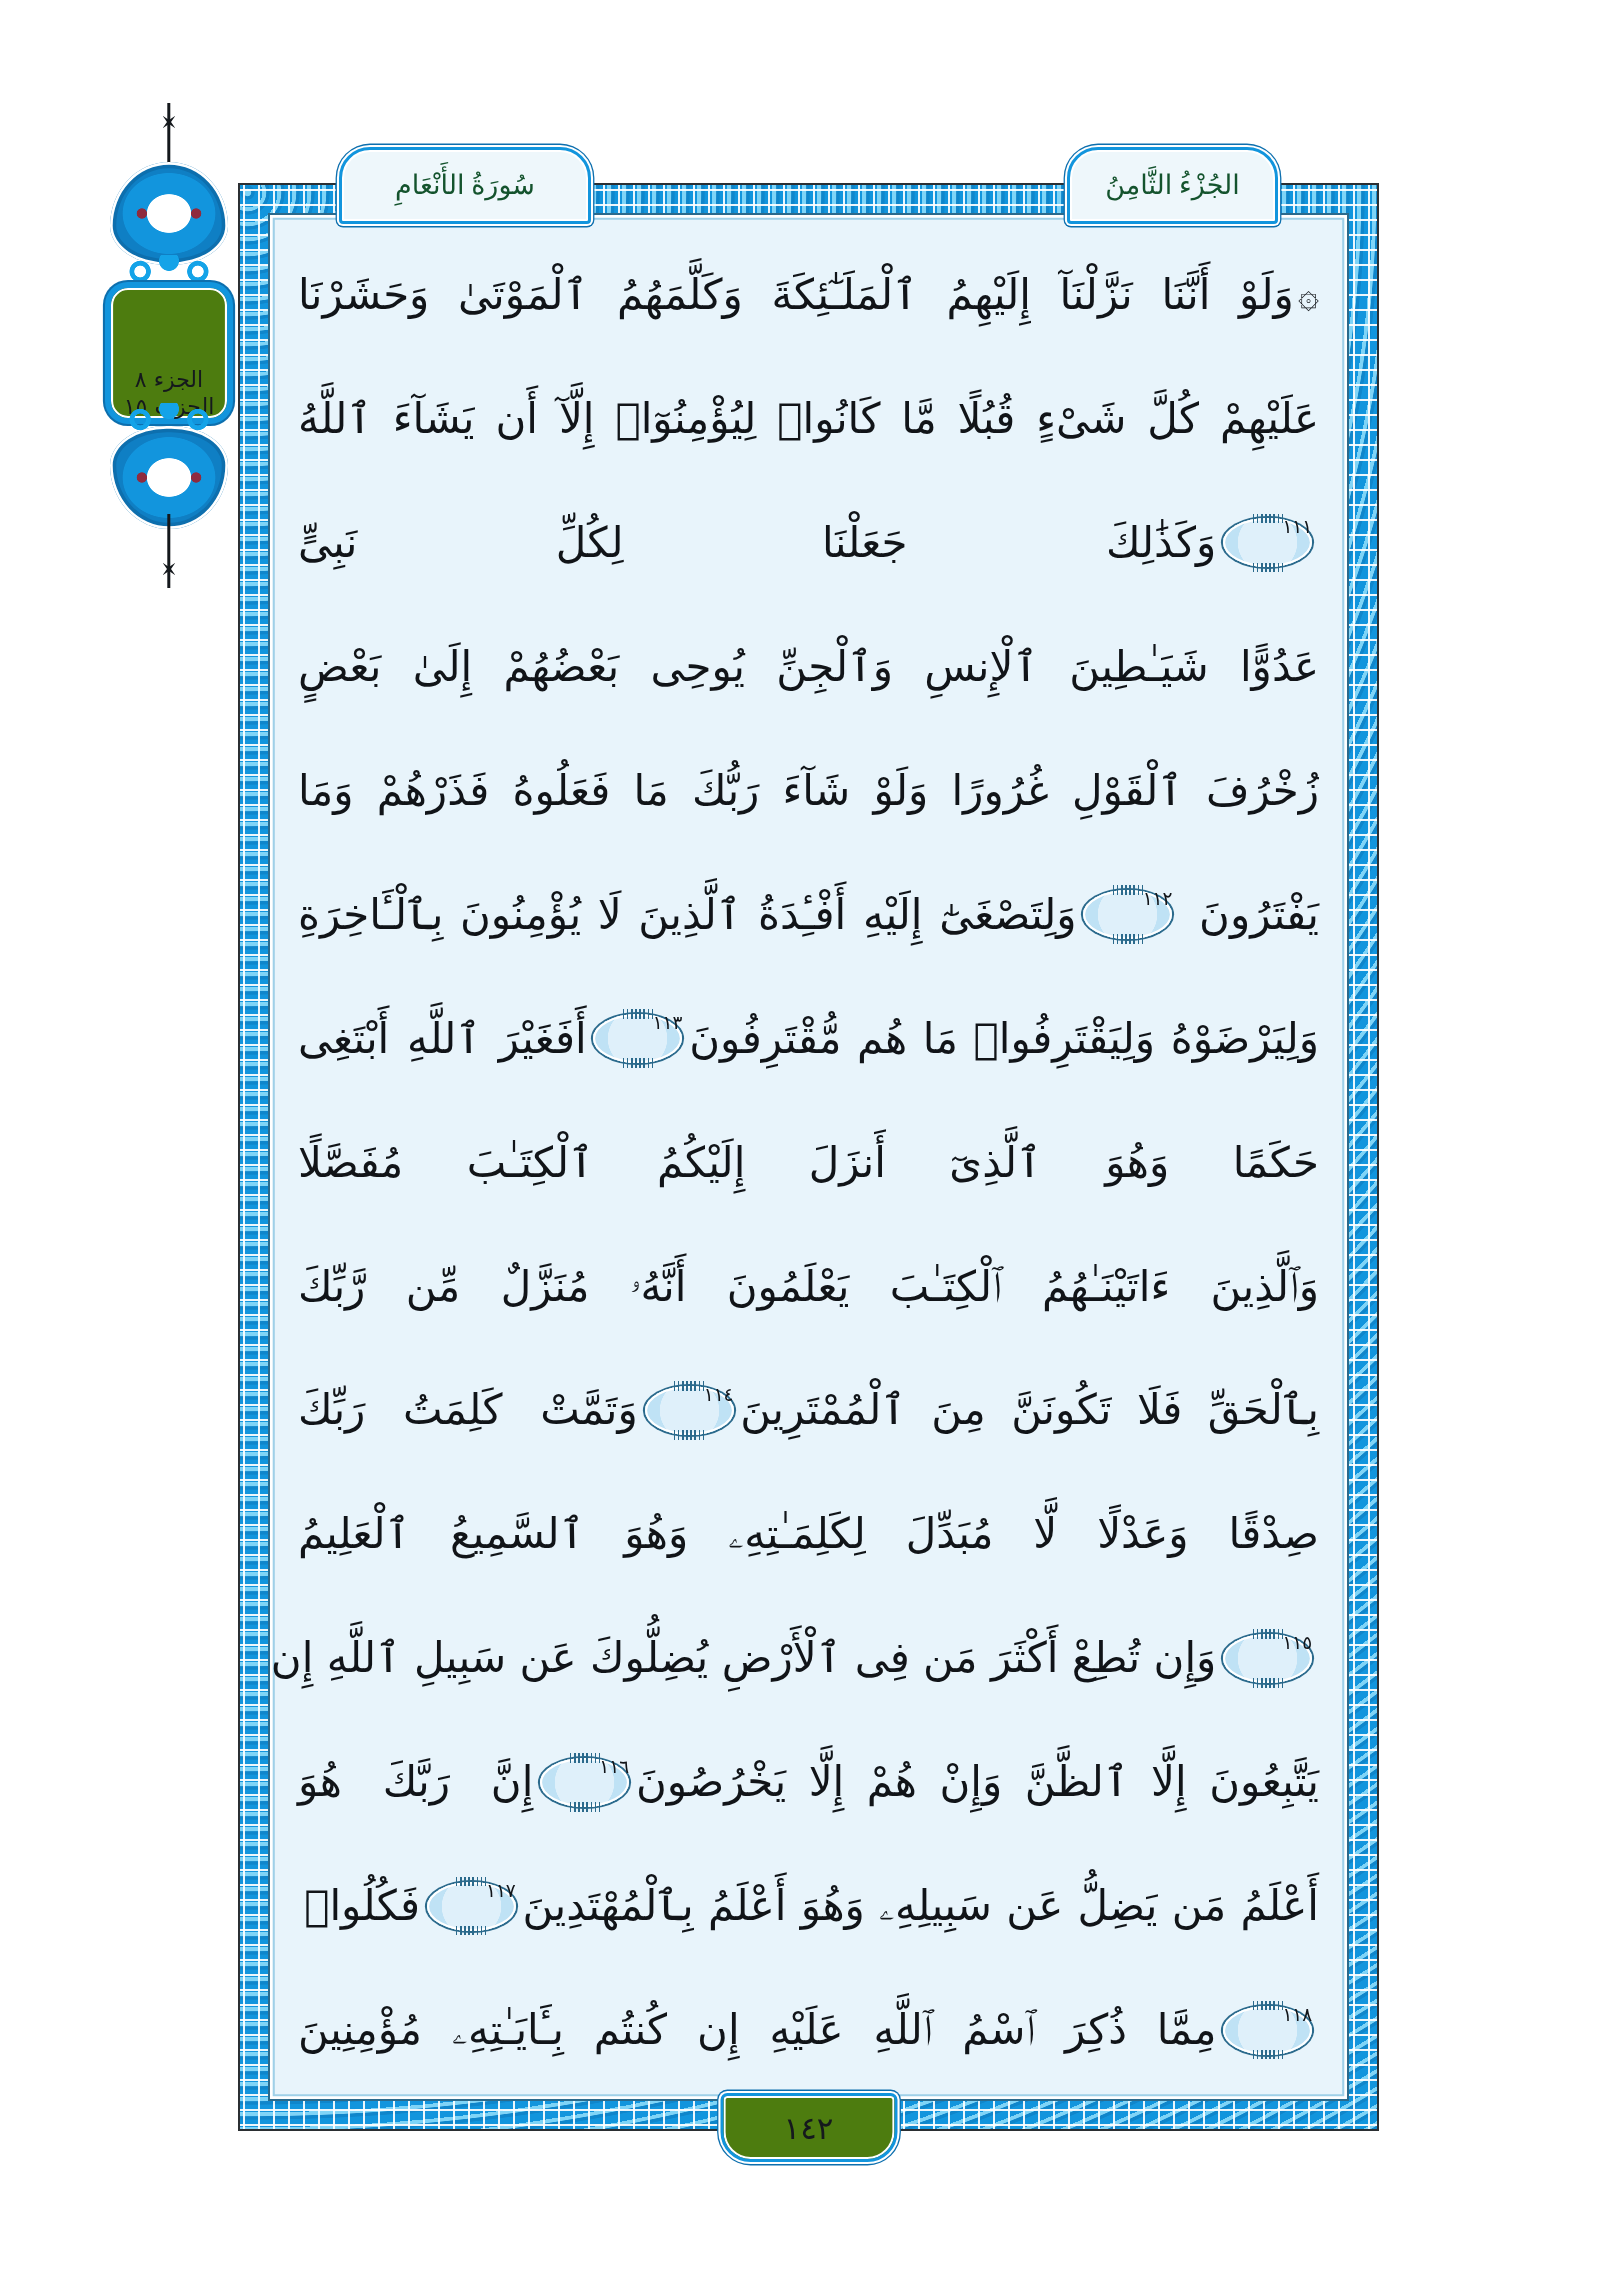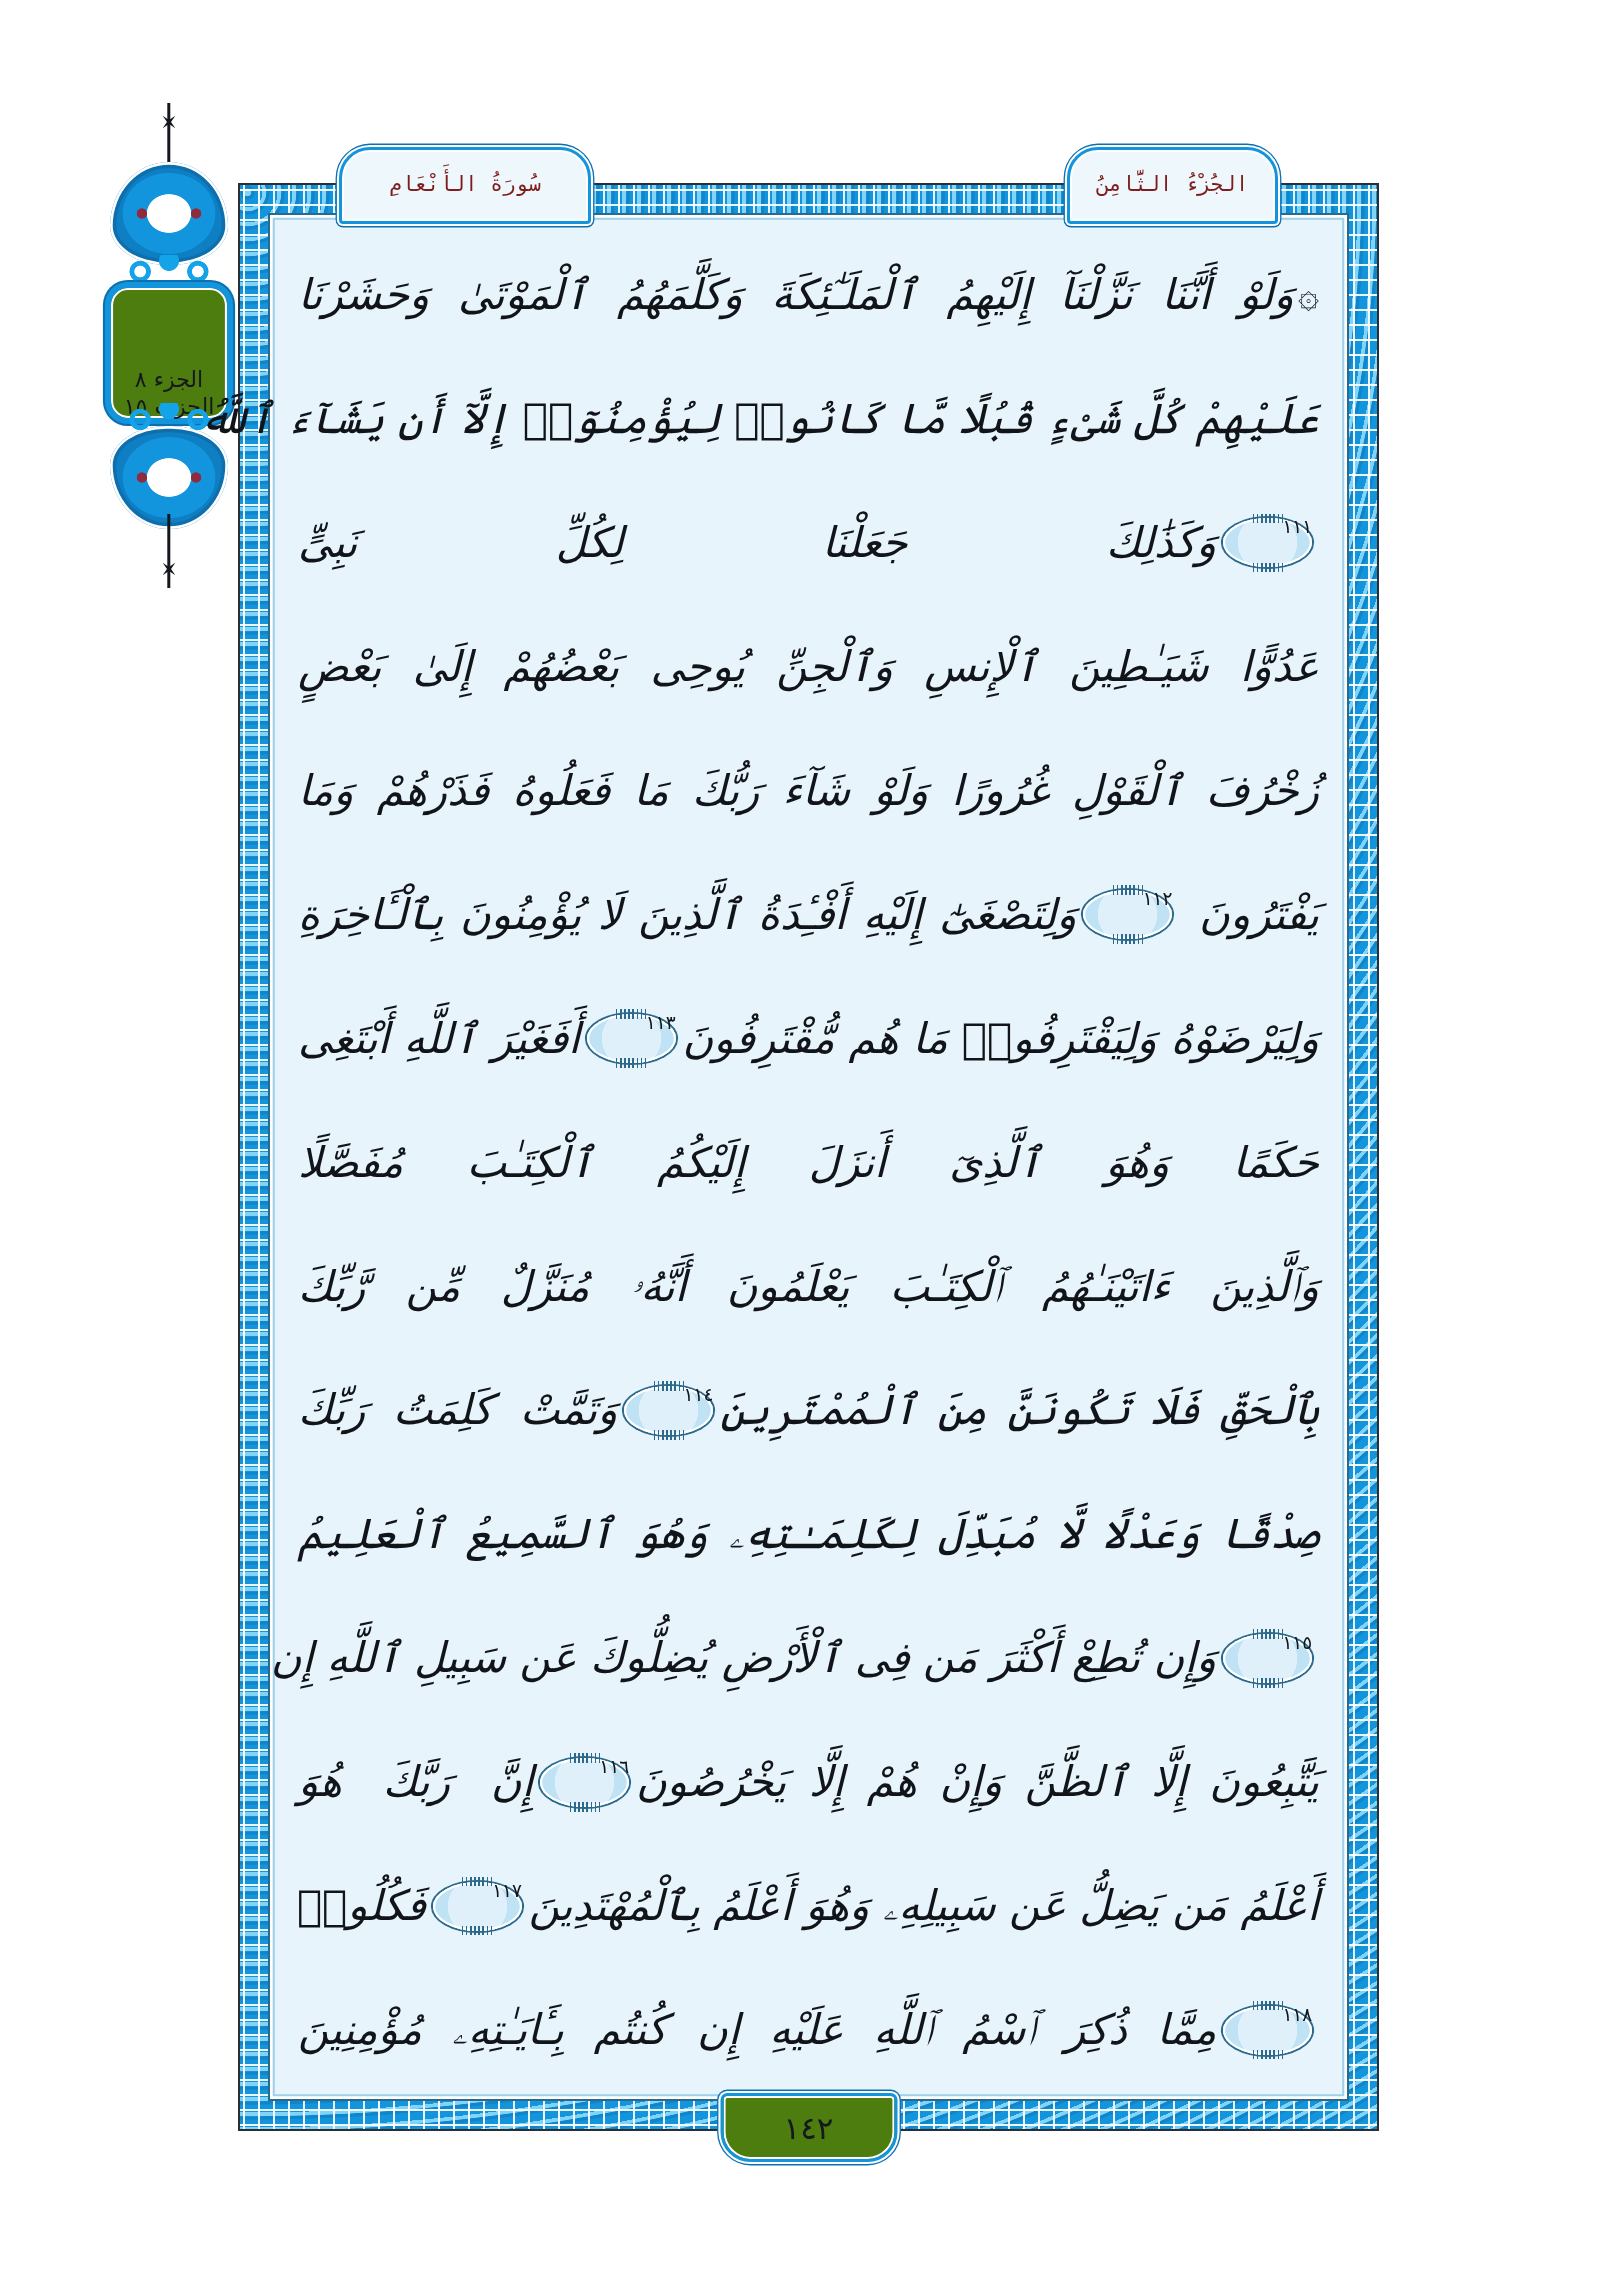--- a/index.html
+++ b/index.html
@@ -113,23 +113,23 @@
     background:#eef7fb;
     border:3.4px solid #1295dd;
     border-radius:31px 31px 4.1px 4.1px;
     box-shadow:inset 0 0 0 2.1px #ffffff, 0 0 0 2.1px #ffffff, 0 0 0 3.4px #0d6fae;
     display:flex;align-items:center;justify-content:center;
     z-index:6;
   }
   #cartouche-surah{left:101px;width:246px;}
   #cartouche-juz{right:101px;width:205px;}
   .cartouche-text{
-    direction:rtl;font-size:21px;color:#7f1d1d;white-space:nowrap;
+    direction:rtl;font-size:27px;color:#14532d;white-space:nowrap;
     letter-spacing:-0.7px;line-height:1;
-    font-family:Liberation Mono, monospace;
+    font-family:Liberation Serif, serif;
   }
 
   
   #page-number-box{
     position:absolute;bottom:-31px;left:50%;transform:translateX(-50%);
     width:171px;height:63px;
     background:#4d7c0f;
     border:3.4px solid #1295dd;
     border-radius:6.8px 6.8px 30px 30px;
     box-shadow:inset 0 0 0 2.1px #ffffff, 0 0 0 2.1px #ffffff, 0 0 0 3.4px #0d6fae;
@@ -150,21 +150,20 @@
     display:flex;align-items:center;justify-content:space-between;
     height:104px;
   }
   .ayah-line > span{display:inline-block;}
   .ln-text{
     flex:1 1 auto;
     display:block;
     text-align:justify;
     text-align-last:justify;
     direction:rtl;
-    font-style:italic;
   }
 
   
   .ayah-num{
     display:inline-flex;align-items:center;justify-content:center;
     width:49px;height:49px;flex:0 0 auto;margin:0 6.8px;
     border-radius:50%;
     background:
       radial-gradient(circle at 50% 50%, #dff0fa 0 58%, #bfe2f5 59% 100%);
     box-shadow:0 0 0 2.1px #2b6a8c, inset 0 0 0 2.1px #ffffff;

